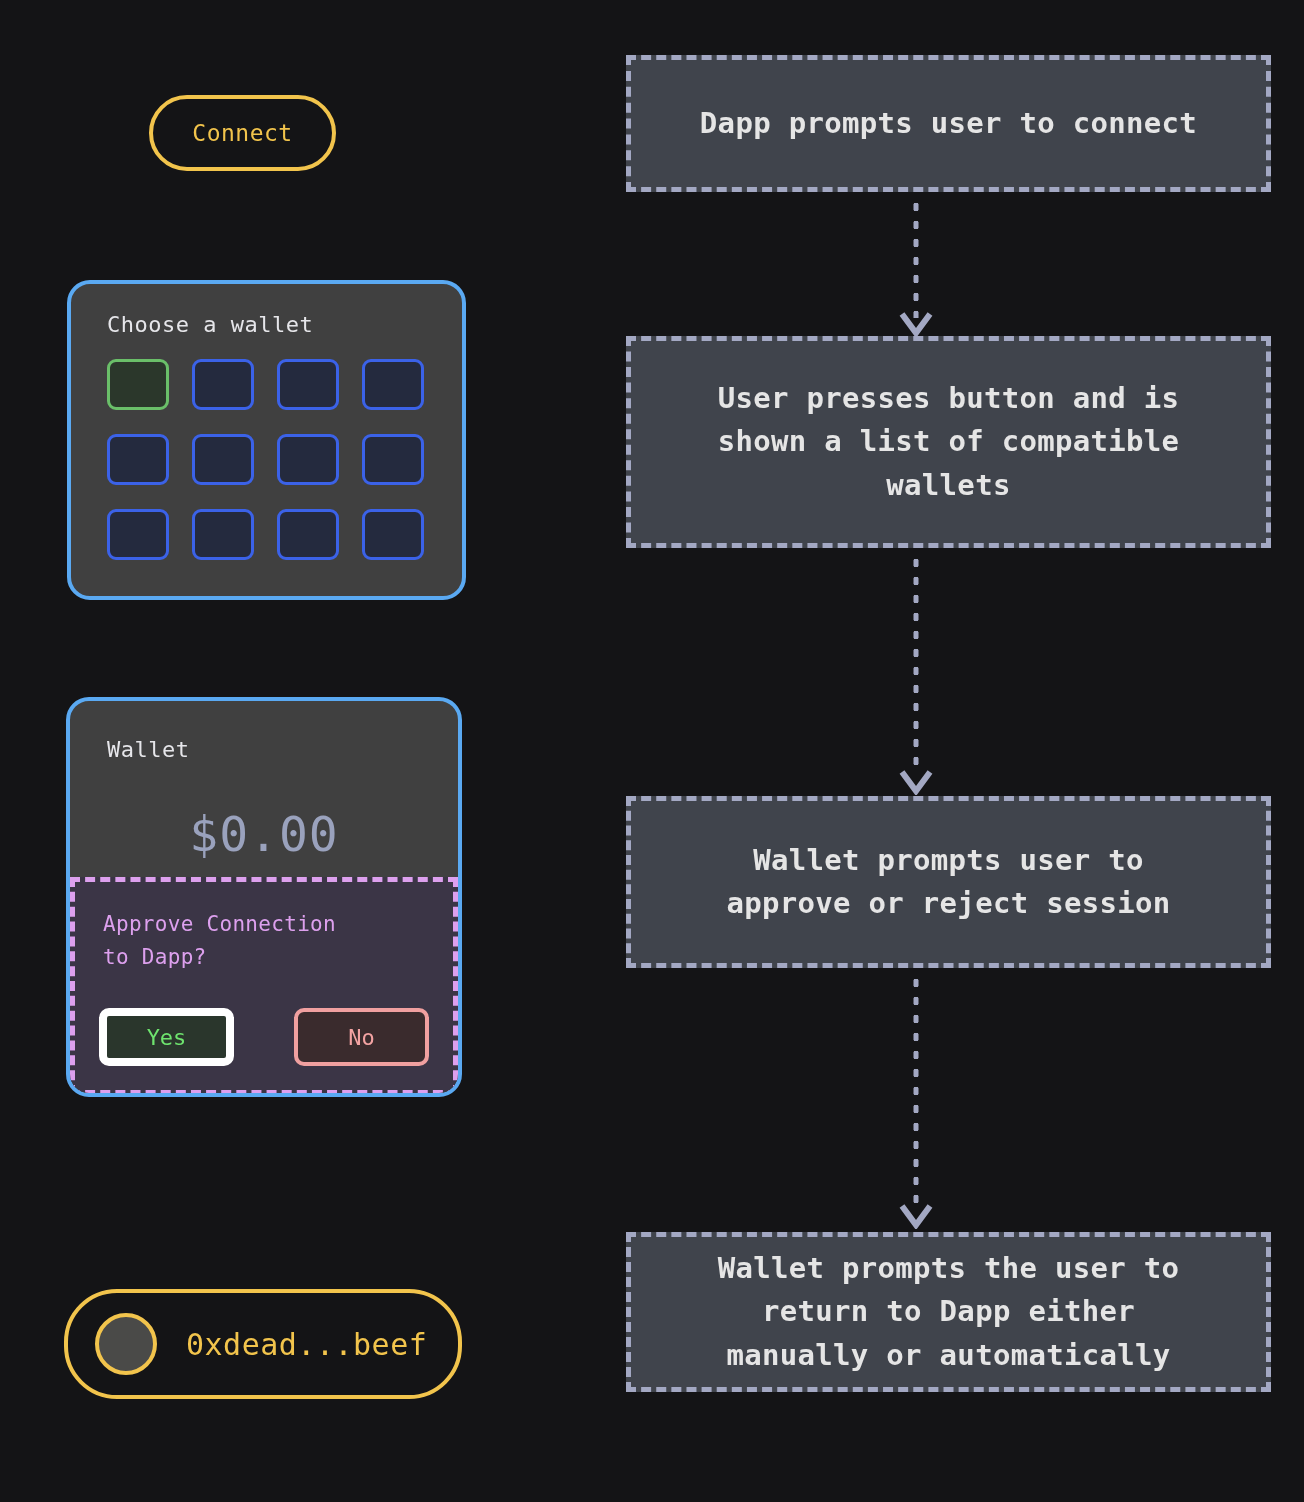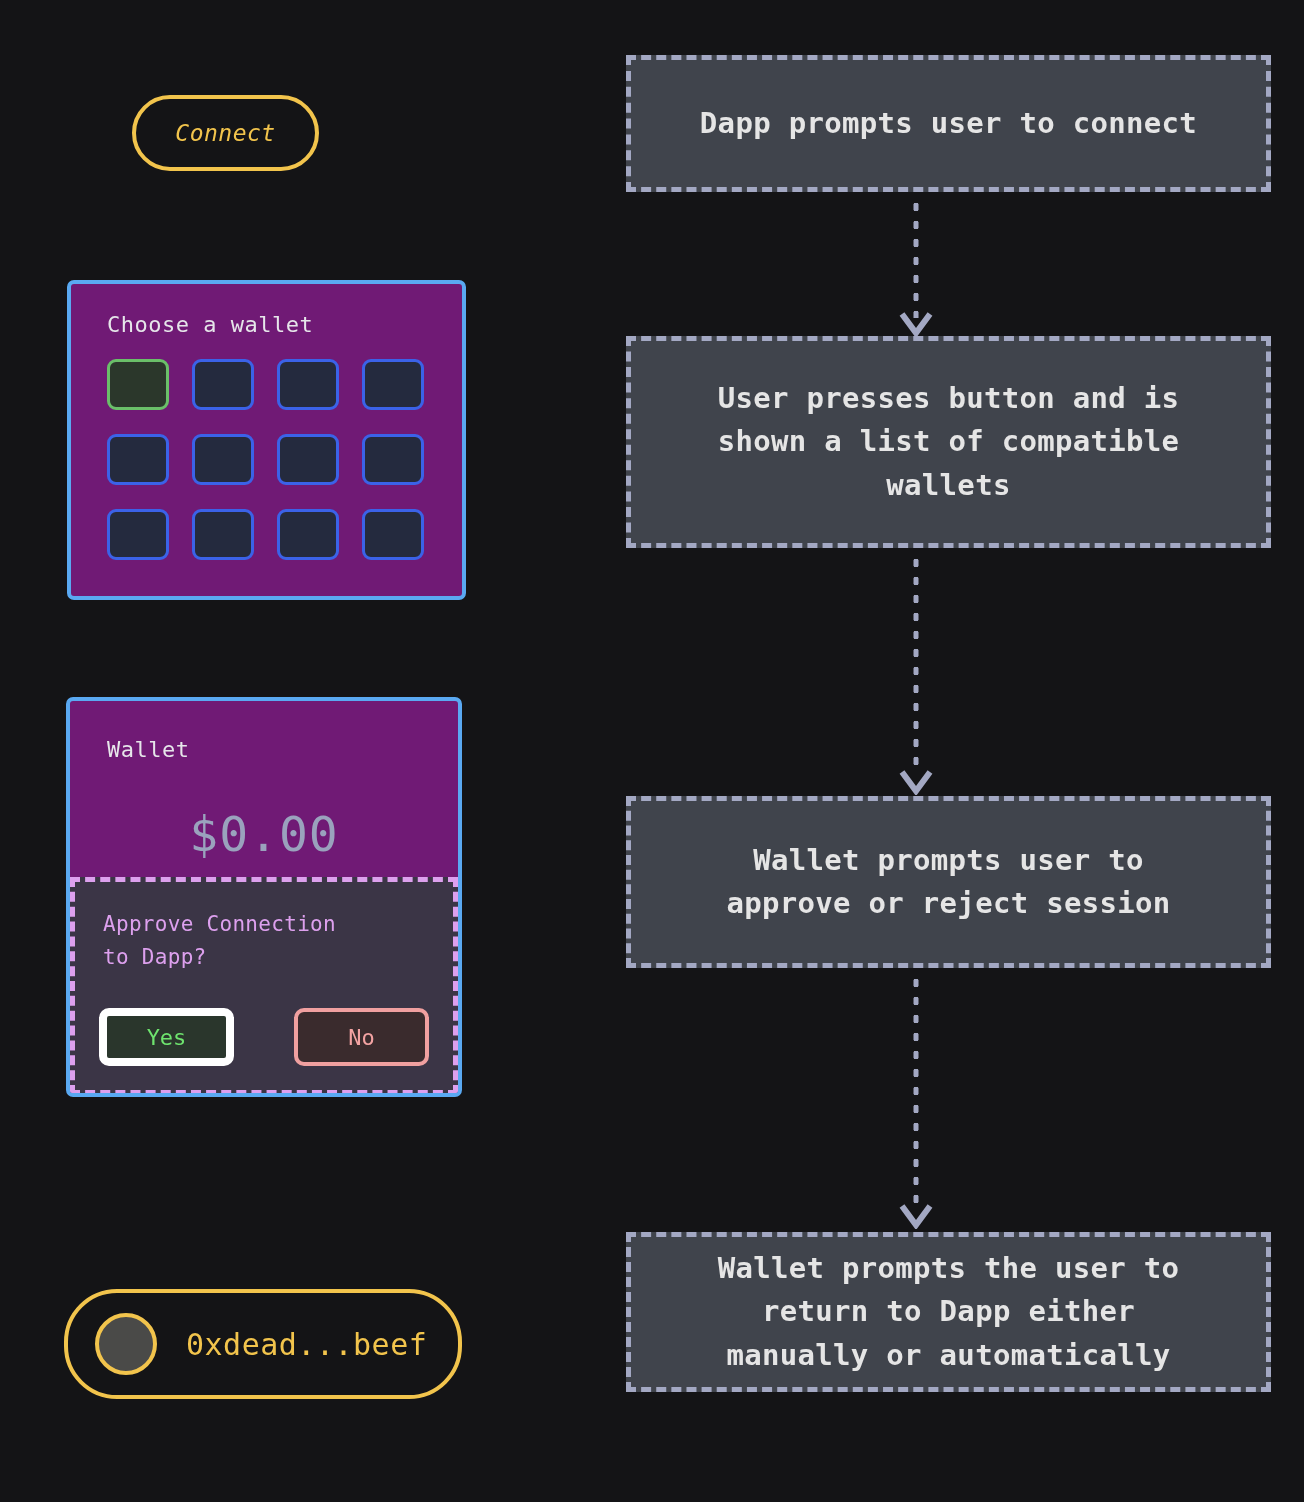--- a/index.html
+++ b/index.html
@@ -9,36 +9,36 @@
     background: #141416;
     font-family: "DejaVu Sans Mono", "Liberation Mono", monospace;
     overflow: hidden;
   }
   .stage { position: relative; width: 1304px; height: 1502px; }
 
   
 
   .connect-btn {
     position: absolute;
-    left: 132px; top: 95px;
+    left: 149px; top: 95px;
     width: 187px; height: 76px;
     border: 4px solid #f2c44c;
     border-radius: 38px;
     background: #141416;
     color: #f2c44c;
     font-size: 23px;
     letter-spacing: 0.5px;
-    display: flex; align-items: center; justify-content: center; font-style: italic;
+    display: flex; align-items: center; justify-content: center;
   }
 
   .panel {
     position: absolute;
     border: 4px solid #5aa9f2;
-    border-radius: 7px;
-    background: #701a75;
+    border-radius: 23px;
+    background: #404040;
   }
 
   .chooser { left: 67px; top: 280px; width: 399px; height: 320px; }
 
   .chooser-title {
     position: absolute;
     left: 36px; top: 28px;
     color: #e6e6ea;
     font-size: 22px;
     letter-spacing: 0.5px;

